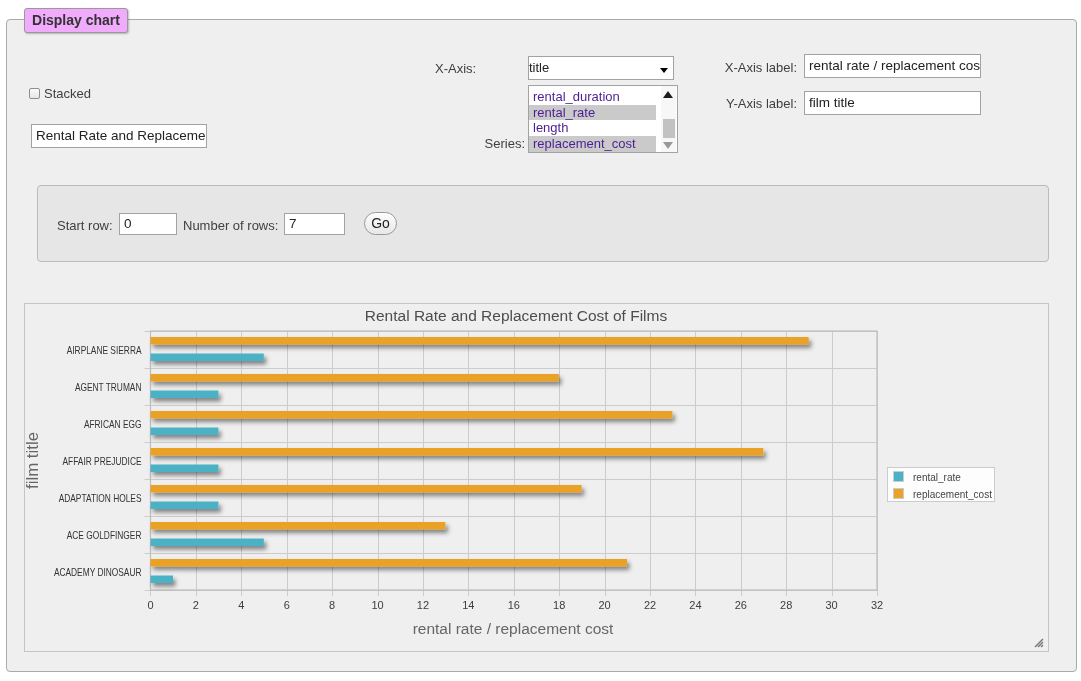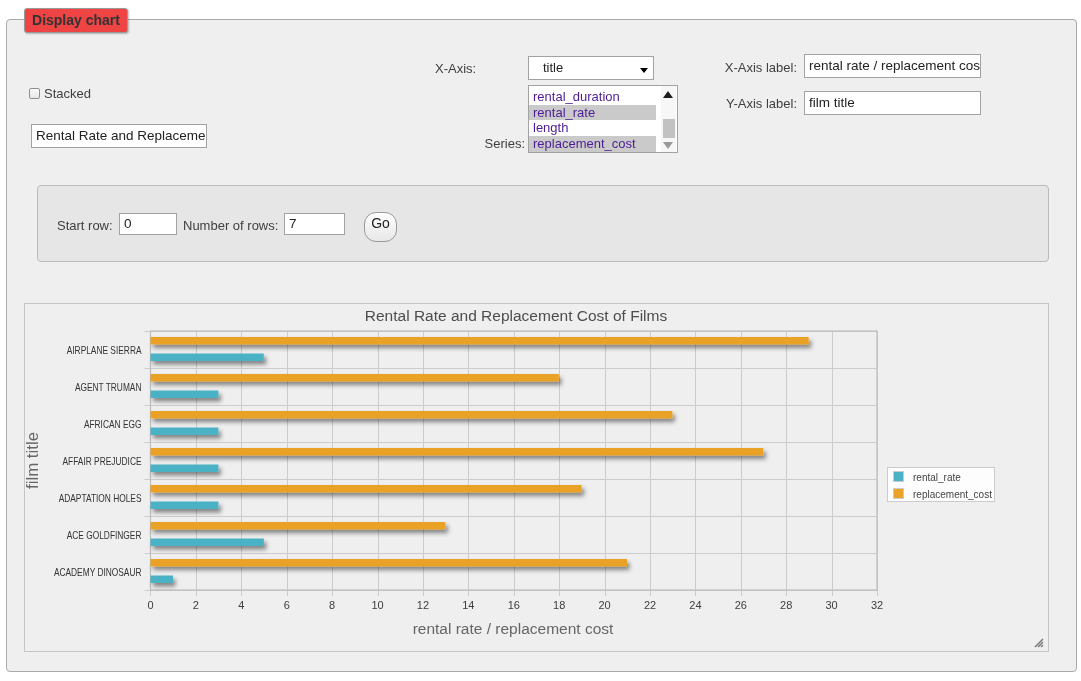--- a/index.html
+++ b/index.html
@@ -1,54 +1,54 @@
 <!DOCTYPE html>
 <html><head>
 <meta charset="utf-8">
 <style>
   html,body{margin:0;padding:0;background:#fff;}
   *{box-sizing:border-box;}
   #page{position:relative;width:1081px;height:681px;font-family:"Liberation Sans",sans-serif;color:#404040;}
   .abs{position:absolute;}
   
   #fs{left:6px;top:19px;width:1071px;height:653px;background:#efefef;border:1px solid #aaa;border-radius:4px;}
-  #leg{left:24px;top:8px;width:104px;height:25px;background:#ef4444;border:1px solid #999;border-radius:3px;
+  #leg{left:24px;top:8px;width:104px;height:25px;background:#f0abfc;border:1px solid #999;border-radius:3px;
        box-shadow:1px 1px 2px rgba(0,0,0,0.25);font-weight:bold;font-size:14px;color:#333;
        line-height:23px;text-align:center;}
   
   .rrow{left:29px;top:56px;height:13px;display:flex;align-items:center;font-size:13px;}
   .rad{display:inline-block;width:10px;height:10px;border:1px solid #8f8f8f;border-radius:50%;
        background:linear-gradient(#f4f4f4,#e2e2e2);margin-right:3px;position:relative;}
   .rad.on::after{content:"";position:absolute;left:2px;top:2px;width:4px;height:4px;border-radius:50%;background:#3d3d3d;}
   .rlabel{margin-right:10px;}
   .chk{display:inline-block;width:11px;height:11px;border:1px solid #8f8f8f;border-radius:2px;
        background:linear-gradient(#fbfbfb,#e6e6e6);margin-right:4px;}
   
   .inp{background:#fff;border:1px solid #a2a2a2;font-size:13.5px;color:#222;line-height:22px;
        padding:0 0 0 4px;white-space:nowrap;overflow:hidden;}
   .lbl{font-size:13px;color:#404040;}
   
-  #xsel{left:528px;top:56px;width:126px;height:24px;background:#fff;border:1px solid #a2a2a2;
-        font-size:13px;line-height:22px;padding-left:14px;color:#222;}
+  #xsel{left:528px;top:56px;width:146px;height:24px;background:#fff;border:1px solid #a2a2a2;
+        font-size:13px;line-height:22px;padding-left:0;color:#222;}
   #xsel .arr{position:absolute;right:5px;top:11px;width:0;height:0;border-left:4px solid transparent;
         border-right:4px solid transparent;border-top:5px solid #000;}
   
   #ser{left:528px;top:85px;width:150px;height:68px;background:#fff;border:1px solid #a2a2a2;overflow:hidden;padding-top:3px;}
   #ser .opt{height:15.7px;line-height:15.7px;font-size:13px;padding-left:4px;margin-right:21px;color:#4c1d95;white-space:nowrap;}
   #ser .sel{background:#cacaca;}
   #sbar{position:absolute;right:1px;top:0;width:15px;height:66px;background:#f7f7f7;}
   #sbar .btn{position:absolute;left:0;width:15px;height:15px;}
   #sbar .thumb{position:absolute;left:2px;top:33px;width:11.5px;height:19px;background:#c2c2c2;}
   .tri-up{width:0;height:0;border-left:5px solid transparent;border-right:5px solid transparent;
           border-bottom:7px solid #1c1c1c;position:absolute;left:2px;top:5px;}
   .tri-dn{width:0;height:0;border-left:5px solid transparent;border-right:5px solid transparent;
           border-top:7px solid #999;position:absolute;left:2px;top:5px;}
   
   #panel{left:37px;top:185px;width:1012px;height:77px;background:#e6e6e6;border:1px solid #bbb;border-radius:4px;}
-  #go{left:364px;top:212px;width:33px;height:30px;border:1px solid #999;border-radius:12px;
+  #go{left:364px;top:212px;width:33px;height:23px;border:1px solid #999;border-radius:12px;
       background:linear-gradient(#fdfdfd,#e8e8e8);font-size:14px;color:#222;
       text-align:center;line-height:21px;}
   
   #chart{left:24px;top:303px;width:1025px;height:349px;background:#efefef;border:1px solid #c5c5c5;}
   #legend{left:887px;top:467px;width:108px;height:35px;background:#fdfdfd;border:1px solid #ccc;font-size:10px;color:#444;}
   .sw{position:absolute;left:5px;width:11px;height:11px;border:1px solid #ccc;}
   .swlab{position:absolute;left:25px;line-height:13px;}
 </style>
 </head>
 <body>

